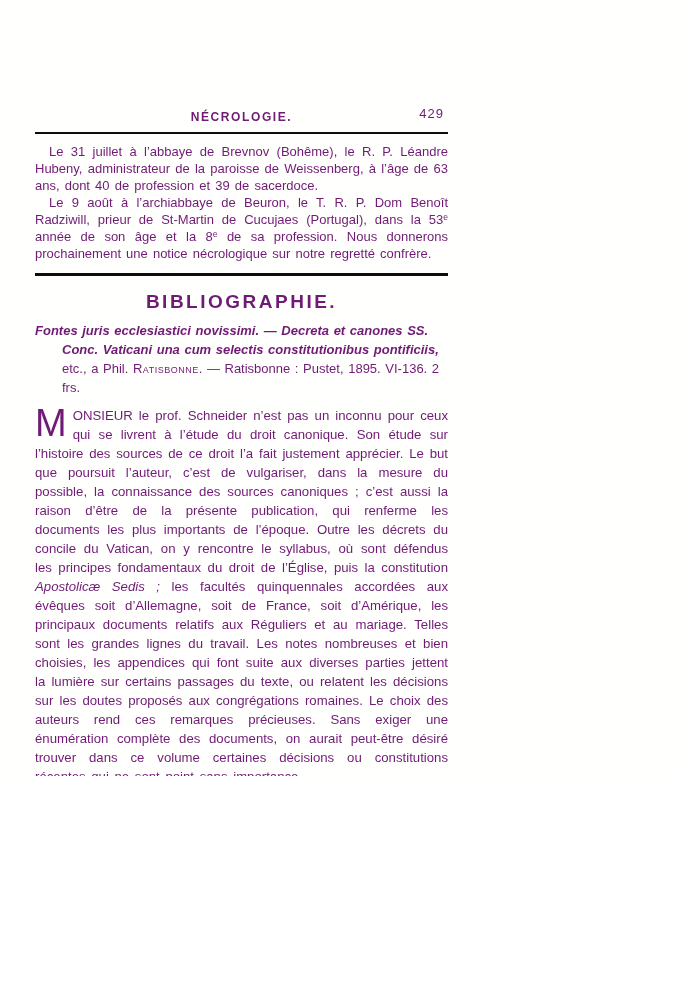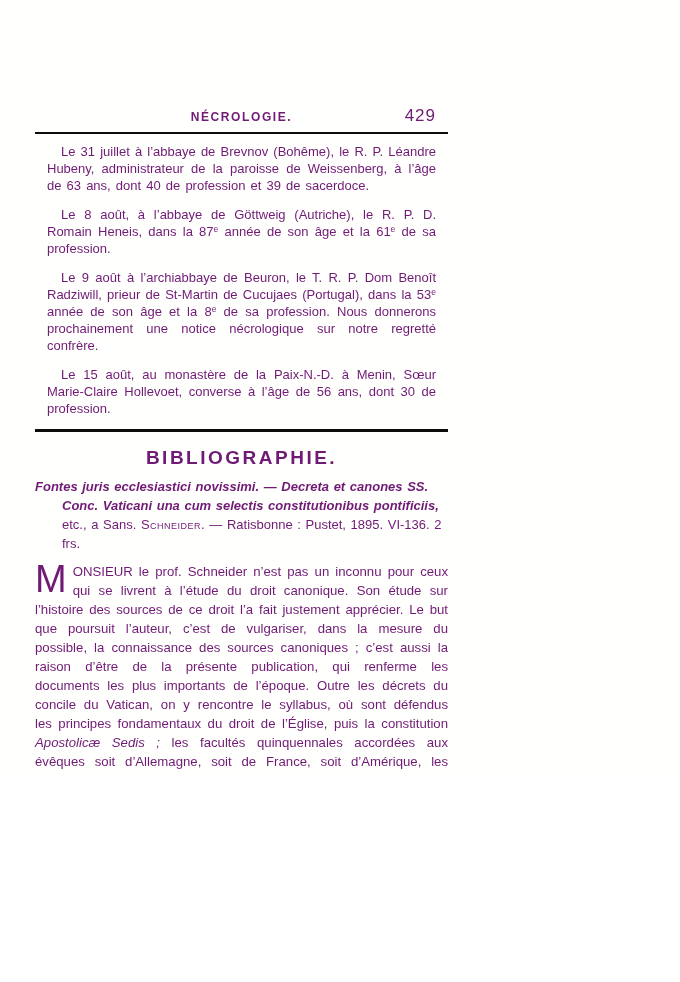--- a/index.html
+++ b/index.html
@@ -30,36 +30,36 @@
   .rh-title {
     display: block;
     text-align: center;
     font-size: 12px;
     letter-spacing: 1.6px;
     font-weight: bold;
     padding-top: 4px;
   }
   .rh-num {
     position: absolute;
-    right: 12px;
+    right: 4px;
     top: 0;
-    font-size: 17px;
+    font-size: 13px;
     letter-spacing: 1px;
   }
   .rule-thin {
     border-top: 2px solid #0d0d0d;
     margin-top: 4px;
   }
   .rule-thick {
     border-top: 3px solid #0d0d0d;
     margin-top: 11px;
   }
   
   .necro p {
-    margin: 12px;
+    margin: 0;
     font-size: 13px;
     line-height: 17px;
     text-align: justify;
     text-indent: 14px;
     word-spacing: 1.5px;
   }
   .necro p:first-child {
     margin-top: 9px;
   }
   sup {
@@ -112,29 +112,27 @@
   <div class="column">
 
     <div class="running-header">
       <span class="rh-title">NÉCROLOGIE.</span>
       <span class="rh-num">429</span>
     </div>
     <div class="rule-thin"></div>
 
     <div class="necro">
       <p>Le 31 juillet à l’abbaye de Brevnov (Bohême), le R. P. Léandre Hubeny, administrateur de la paroisse de Weissenberg, à l’âge de 63 ans, dont 40 de profession et 39 de sacerdoce.</p>
-      <p>Le 8 août, à l’abbaye de Göttweig (Autriche), le R. P. D. Romain Heneis, dans la 87<sup>e</sup> année de son âge et la 61<sup>e</sup> de sa profession.</p>
       <p>Le 9 août à l’archiabbaye de Beuron, le T. R. P. Dom Benoît Radziwill, prieur de St-Martin de Cucujaes (Portugal), dans la 53<sup>e</sup> année de son âge et la 8<sup>e</sup> de sa profession. Nous donnerons prochainement une notice nécrologique sur notre regretté confrère.</p>
-      <p>Le 15 août, au monastère de la Paix-N.-D. à Menin, Sœur Marie-Claire Hollevoet, converse à l’âge de 56 ans, dont 30 de profession.</p>
     </div>
 
     <div class="rule-thick"></div>
 
     <div>
       <h2 class="biblio-title">BIBLIOGRAPHIE.</h2>
 
-      <p class="biblio-entry"><i>Fontes juris ecclesiastici novissimi. — Decreta et canones SS. Conc. Vaticani una cum selectis constitutionibus pontificiis,</i><span> etc., a Sans. </span><span class="sc">Schneider</span><span>. — Ratisbonne : Pustet, 1895. VI-136. 2 frs.</span></p>
+      <p class="biblio-entry"><i>Fontes juris ecclesiastici novissimi. — Decreta et canones SS. Conc. Vaticani una cum selectis constitutionibus pontificiis,</i><span> etc., a Phil. </span><span class="sc">Ratisbonne</span><span>. — Ratisbonne : Pustet, 1895. VI-136. 2 frs.</span></p>
 
       <p class="review"><span class="dropcap">M</span><span>ONSIEUR</span><span> le prof. Schneider n’est pas un inconnu pour ceux qui se livrent à l’étude du droit canonique. Son étude sur l’histoire des sources de ce droit l’a fait justement apprécier. Le but que poursuit l’auteur, c’est de vulgariser, dans la mesure du possible, la connaissance des sources canoniques ; c’est aussi la raison d’être de la présente publication, qui renferme les documents les plus importants de l’époque. Outre les décrets du concile du Vatican, on y rencontre le syllabus, où sont défendus les principes fondamentaux du droit de l’Église, puis la constitution </span><i>Apostolicæ Sedis ;</i><span> les facultés quinquennales accordées aux évêques soit d’Allemagne, soit de France, soit d’Amérique, les principaux documents relatifs aux Réguliers et au mariage. Telles sont les grandes lignes du travail. Les notes nombreuses et bien choisies, les appendices qui font suite aux diverses parties jettent la lumière sur certains passages du texte, ou relatent les décisions sur les doutes proposés aux congrégations romaines. Le choix des auteurs rend ces remarques précieuses. Sans exiger une énumération complète des documents, on aurait peut-être désiré trouver dans ce volume certaines décisions ou constitutions récentes qui ne sont point sans importance.</span></p>
     </div>
 
   </div>
 </div>
 
 </body></html>

